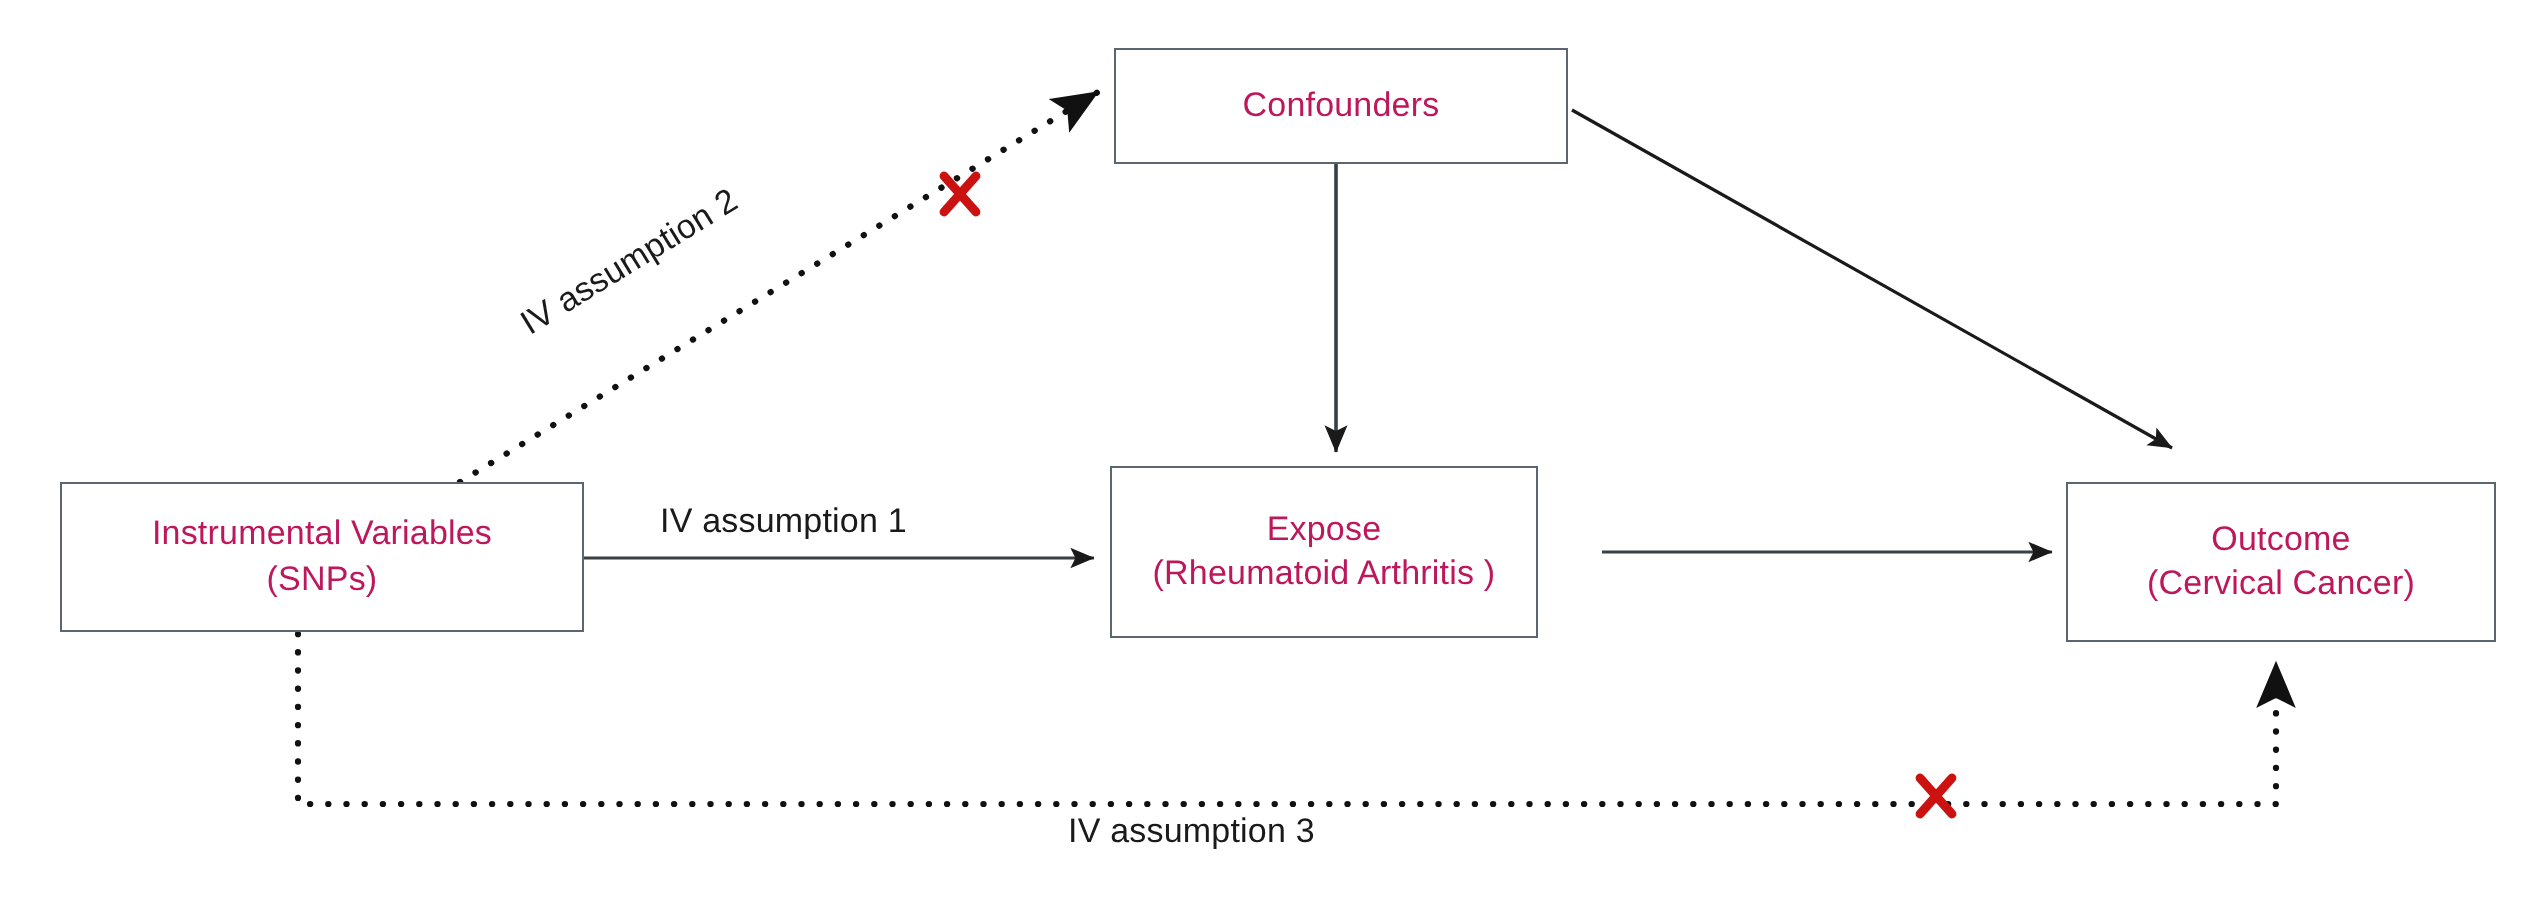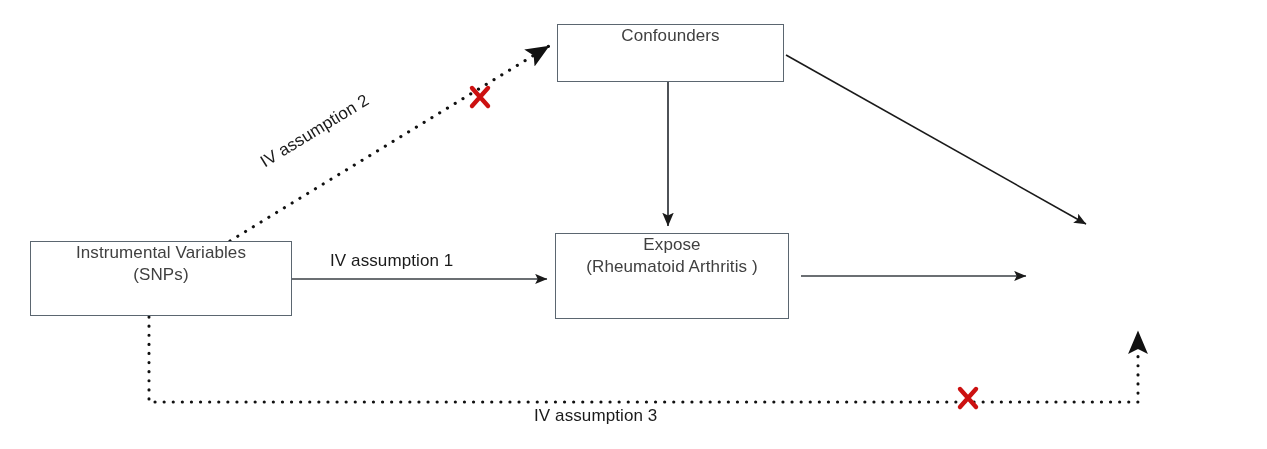--- a/index.html
+++ b/index.html
@@ -28,43 +28,44 @@
     pointer-events: none;
   }
   .node {
     position: absolute;
     box-sizing: border-box;
     border: 1px solid #5b6670;
     background: #ffffff;
     display: flex;
     flex-direction: column;
     align-items: center;
+    justify-content: center;
     text-align: center;
     font-size: 17px;
     line-height: 1.32;
-    color: #404040;
+    color: #be185d;
     letter-spacing: 0.1px;
   }
   .node .l2 { display: block; }
   #node-confounders {
     left: 557px;
     top: 24px;
     width: 227px;
     height: 58px;
   }
   #node-iv {
     left: 30px;
     top: 241px;
     width: 262px;
     height: 75px;
   }
   #node-expose {
     left: 555px;
     top: 233px;
-    width: 234px;
+    width: 214px;
     height: 86px;
   }
   #node-outcome {
     left: 1033px;
     top: 241px;
     width: 215px;
     height: 80px;
   }
   .edge-label {
     position: absolute;
@@ -145,20 +146,24 @@
   <div class="node" id="node-iv">
     <span>Instrumental Variables</span>
     <span class="l2">(SNPs)</span>
   </div>
 
   <div class="node" id="node-expose">
     <span>Expose</span>
     <span class="l2">(Rheumatoid Arthritis )</span>
   </div>
 
+  <div class="node" id="node-outcome">
+    <span>Outcome</span>
+    <span class="l2">(Cervical Cancer)</span>
+  </div>
 
   <div class="edge-label" id="label-iv1">IV assumption 1</div>
 
   <div class="edge-label" id="label-iv2">IV assumption 2</div>
 
   <div class="edge-label" id="label-iv3">IV assumption 3</div>
 
   <svg class="xmark" id="xmark-2" viewBox="0 0 26 26" xmlns="http://www.w3.org/2000/svg">
     <path d="M5,4 L21,22 M21,4 L5,22" stroke="#cc1111" stroke-width="4.4" stroke-linecap="round"></path>
   </svg>

